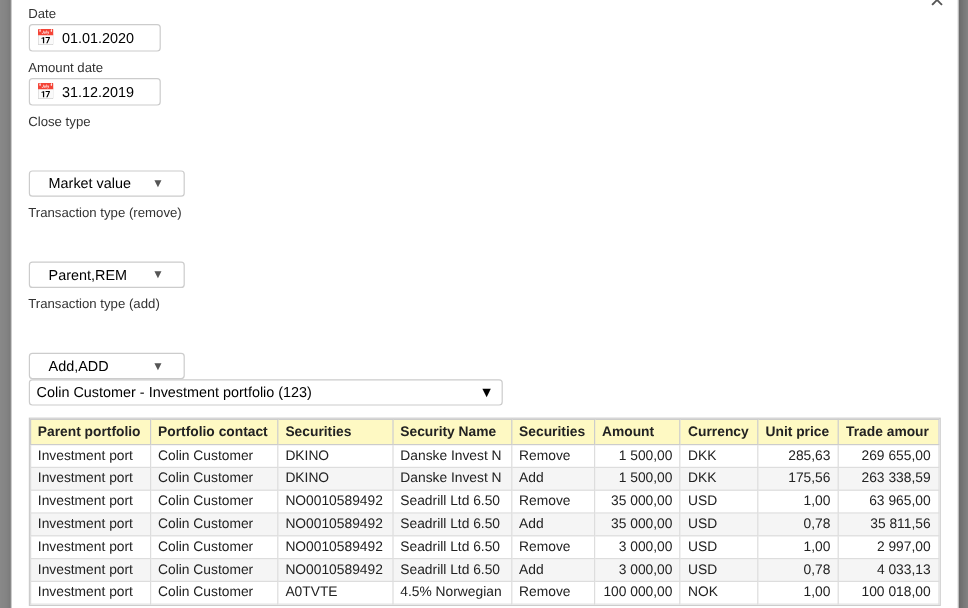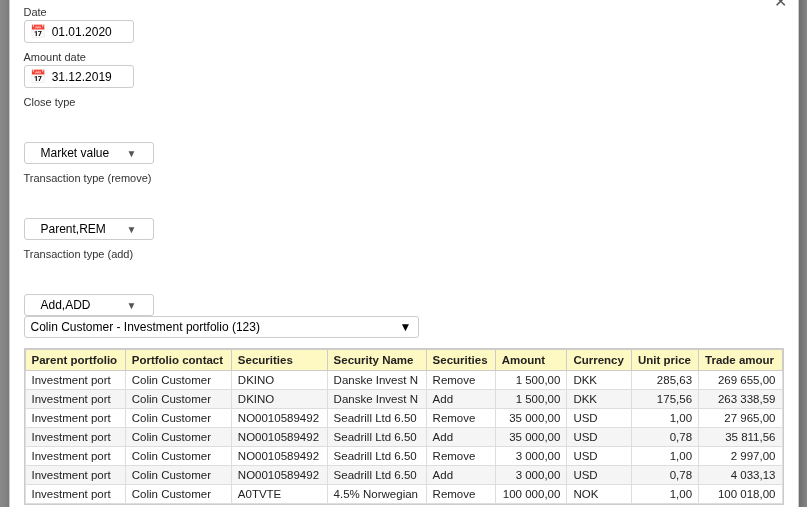--- a/index.html
+++ b/index.html
@@ -215,21 +215,21 @@
           </tr>
           <tr>
             <td>Investment port</td>
             <td>Colin Customer</td>
             <td>NO0010589492</td>
             <td>Seadrill Ltd 6.50</td>
             <td>Remove</td>
             <td class="text-right">35 000,00</td>
             <td>USD</td>
             <td class="text-right">1,00</td>
-            <td class="text-right">27 965,00</td>
+            <td class="text-right">63 965,00</td>
           </tr>
           <tr>
             <td>Investment port</td>
             <td>Colin Customer</td>
             <td>NO0010589492</td>
             <td>Seadrill Ltd 6.50</td>
             <td>Add</td>
             <td class="text-right">35 000,00</td>
             <td>USD</td>
             <td class="text-right">0,78</td>

